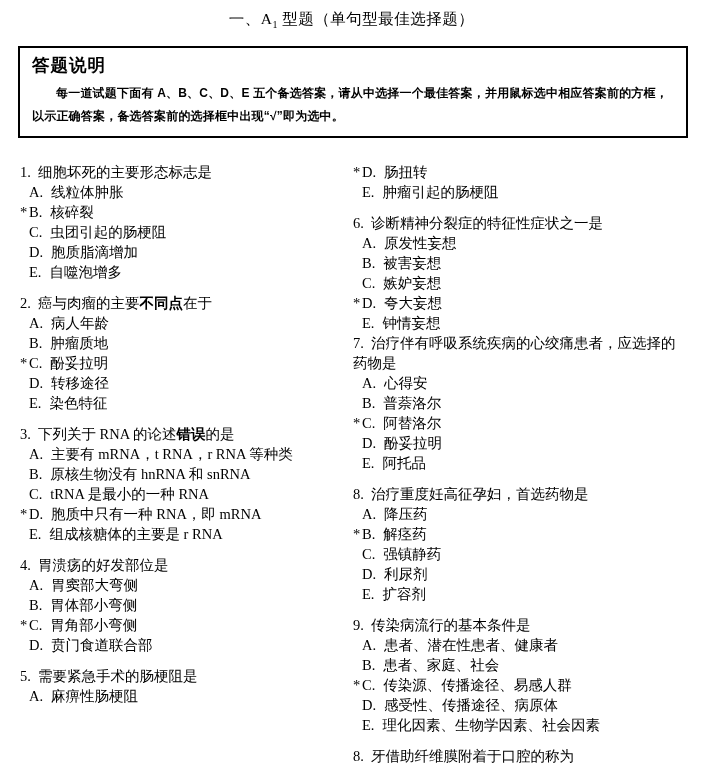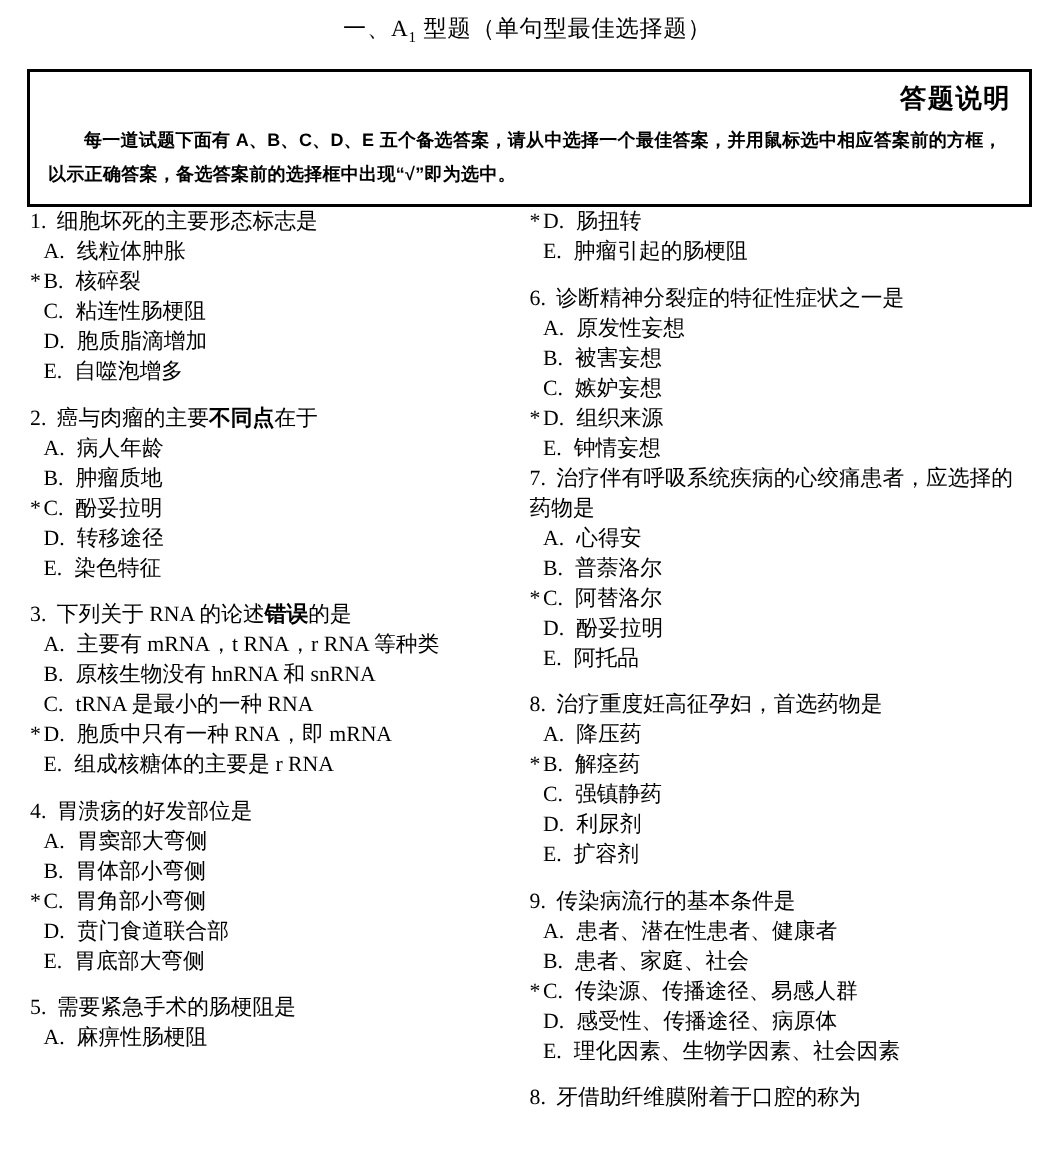--- a/index.html
+++ b/index.html
@@ -14,31 +14,31 @@
     text-align:center;padding-top:9px;font-size:15.5px;letter-spacing:.5px;
   }
   .page-title sub{font-size:10px;line-height:0;}
 
   .ibox{
     border:2px solid #000;
     margin:16px 15px 0 18px;
     padding:6px 12px 9px 12px;
   }
   .ibox-heading{
-    text-align:right;
+    text-align:left;
     font-family:"Liberation Sans","DejaVu Sans",sans-serif;
     font-weight:bold;font-size:17.5px;line-height:22px;letter-spacing:1px;
   }
   .ibox-body{
     font-family:"Liberation Sans","DejaVu Sans",sans-serif;
     font-weight:bold;font-size:12px;line-height:22.5px;
     text-indent:2em;margin:6px 0 0 0;letter-spacing:.2px;
   }
 
-  .columns{display:flex;padding-left:20px;}
+  .columns{display:flex;margin-top:24px;padding-left:20px;}
   .col-left{width:333px;flex:none;}
   .col-right{flex:1;padding-right:19px;}
 
   .qblock{margin-top:11px;}
   .qblock.first,.qblock.tight{margin-top:0;}
 
   .qline,.opt{font-size:14.5px;line-height:20px;}
   .qnum{margin-right:7px;}
   .opt{padding-left:9px;}
   .star{display:inline-block;width:9px;margin-left:-9px;}
@@ -58,21 +58,21 @@
     <div class="ibox-heading">答题说明</div>
     <p class="ibox-body">每一道试题下面有 A、B、C、D、E 五个备选答案，请从中选择一个最佳答案，并用鼠标选中相应答案前的方框，以示正确答案，备选答案前的选择框中出现“√”即为选中。</p>
   </div>
 
   <div class="columns">
     <div class="col-left" id="col-left">
         <div class="qblock first">
           <div class="qline"><span class="qnum">1.</span><span class="qstem">细胞坏死的主要形态标志是</span></div>
           <div class="opt"><span class="star"></span><span class="olabel">A.</span><span class="otext">线粒体肿胀</span></div>
           <div class="opt"><span class="star">*</span><span class="olabel">B.</span><span class="otext">核碎裂</span></div>
-          <div class="opt"><span class="star"></span><span class="olabel">C.</span><span class="otext">粘连性肠梗阻</span></div>
+          <div class="opt"><span class="star"></span><span class="olabel">C.</span><span class="otext">虫团引起的肠梗阻</span></div>
           <div class="opt"><span class="star"></span><span class="olabel">D.</span><span class="otext">胞质脂滴增加</span></div>
           <div class="opt"><span class="star"></span><span class="olabel">E.</span><span class="otext">自噬泡增多</span></div>
         </div>
         <div class="qblock">
           <div class="qline"><span class="qnum">2.</span><span class="qstem">癌与肉瘤的主要<b class="hei">不同点</b>在于</span></div>
           <div class="opt"><span class="star"></span><span class="olabel">A.</span><span class="otext">病人年龄</span></div>
           <div class="opt"><span class="star"></span><span class="olabel">B.</span><span class="otext">肿瘤质地</span></div>
           <div class="opt"><span class="star">*</span><span class="olabel">C.</span><span class="otext">酚妥拉明</span></div>
           <div class="opt"><span class="star"></span><span class="olabel">D.</span><span class="otext">转移途径</span></div>
           <div class="opt"><span class="star"></span><span class="olabel">E.</span><span class="otext">染色特征</span></div>
@@ -84,38 +84,37 @@
           <div class="opt"><span class="star"></span><span class="olabel">C.</span><span class="otext">tRNA 是最小的一种 RNA</span></div>
           <div class="opt"><span class="star">*</span><span class="olabel">D.</span><span class="otext">胞质中只有一种 RNA，即 mRNA</span></div>
           <div class="opt"><span class="star"></span><span class="olabel">E.</span><span class="otext">组成核糖体的主要是 r RNA</span></div>
         </div>
         <div class="qblock">
           <div class="qline"><span class="qnum">4.</span><span class="qstem">胃溃疡的好发部位是</span></div>
           <div class="opt"><span class="star"></span><span class="olabel">A.</span><span class="otext">胃窦部大弯侧</span></div>
           <div class="opt"><span class="star"></span><span class="olabel">B.</span><span class="otext">胃体部小弯侧</span></div>
           <div class="opt"><span class="star">*</span><span class="olabel">C.</span><span class="otext">胃角部小弯侧</span></div>
           <div class="opt"><span class="star"></span><span class="olabel">D.</span><span class="otext">贲门食道联合部</span></div>
-          <div class="opt"><span class="star"></span><span class="olabel">E.</span><span class="otext">胃底部大弯侧</span></div>
         </div>
         <div class="qblock">
           <div class="qline"><span class="qnum">5.</span><span class="qstem">需要紧急手术的肠梗阻是</span></div>
           <div class="opt"><span class="star"></span><span class="olabel">A.</span><span class="otext">麻痹性肠梗阻</span></div>
         </div>
       </div>
     <div class="col-right" id="col-right">
         <div class="qblock first">
           <div class="opt"><span class="star">*</span><span class="olabel">D.</span><span class="otext">肠扭转</span></div>
           <div class="opt"><span class="star"></span><span class="olabel">E.</span><span class="otext">肿瘤引起的肠梗阻</span></div>
         </div>
         <div class="qblock">
           <div class="qline"><span class="qnum">6.</span><span class="qstem">诊断精神分裂症的特征性症状之一是</span></div>
           <div class="opt"><span class="star"></span><span class="olabel">A.</span><span class="otext">原发性妄想</span></div>
           <div class="opt"><span class="star"></span><span class="olabel">B.</span><span class="otext">被害妄想</span></div>
           <div class="opt"><span class="star"></span><span class="olabel">C.</span><span class="otext">嫉妒妄想</span></div>
-          <div class="opt"><span class="star">*</span><span class="olabel">D.</span><span class="otext">组织来源</span></div>
+          <div class="opt"><span class="star">*</span><span class="olabel">D.</span><span class="otext">夸大妄想</span></div>
           <div class="opt"><span class="star"></span><span class="olabel">E.</span><span class="otext">钟情妄想</span></div>
         </div>
         <div class="qblock tight">
           <div class="qline"><span class="qnum">7.</span><span class="qstem">治疗伴有呼吸系统疾病的心绞痛患者，应选择的药物是</span></div>
           <div class="opt"><span class="star"></span><span class="olabel">A.</span><span class="otext">心得安</span></div>
           <div class="opt"><span class="star"></span><span class="olabel">B.</span><span class="otext">普萘洛尔</span></div>
           <div class="opt"><span class="star">*</span><span class="olabel">C.</span><span class="otext">阿替洛尔</span></div>
           <div class="opt"><span class="star"></span><span class="olabel">D.</span><span class="otext">酚妥拉明</span></div>
           <div class="opt"><span class="star"></span><span class="olabel">E.</span><span class="otext">阿托品</span></div>
         </div>

